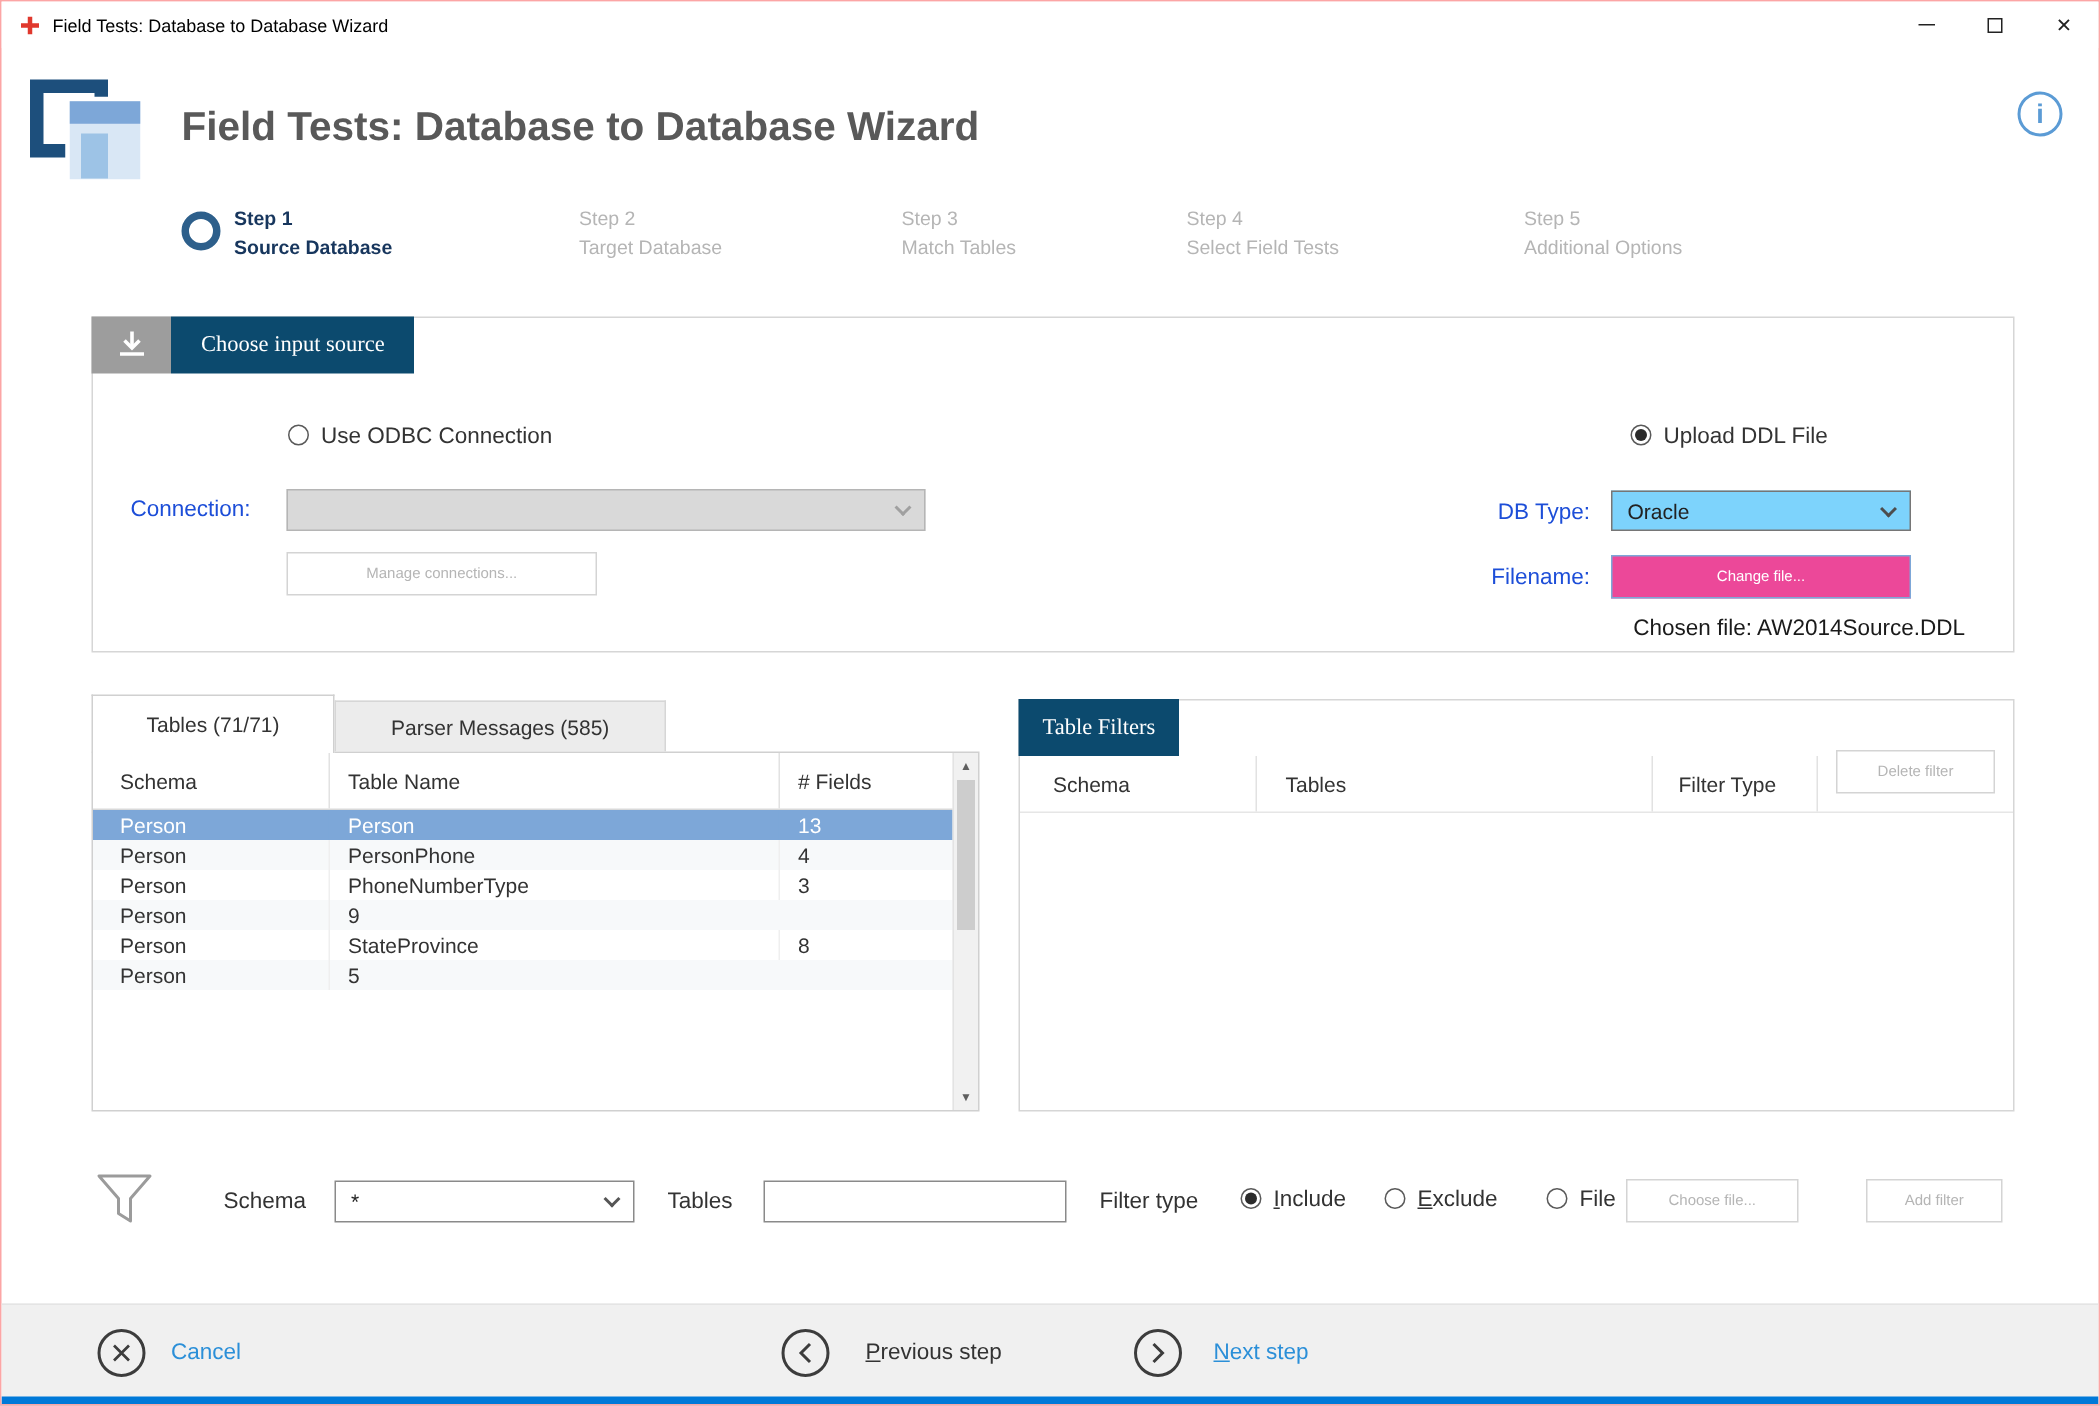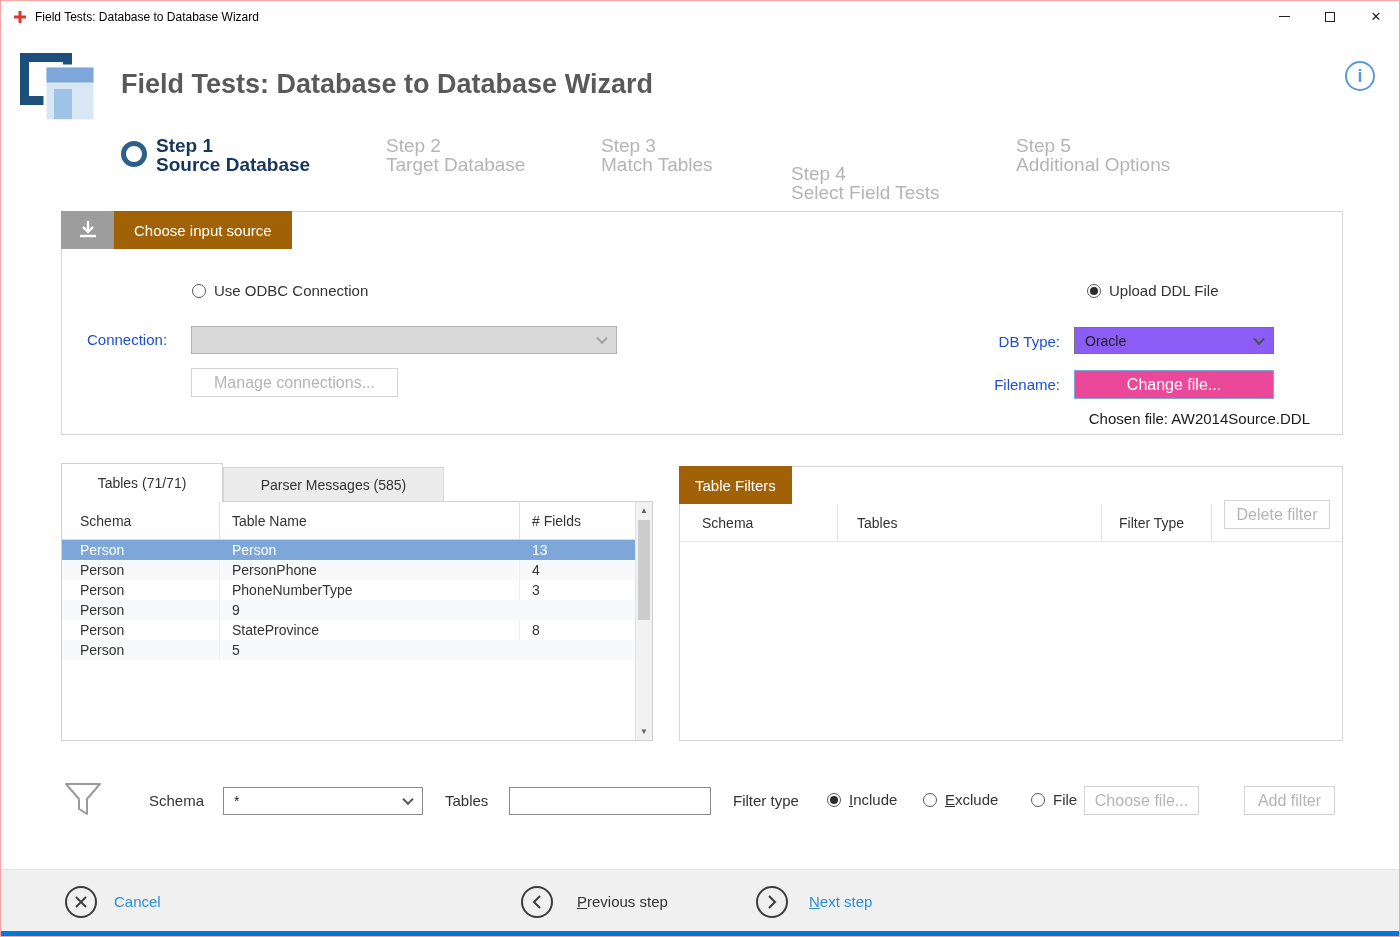--- a/index.html
+++ b/index.html
@@ -19,51 +19,51 @@
   .max-glyph { display:block; width:10px; height:10px; border:1px solid #222; }
 
   
   .app-logo { position:absolute; left:18px; top:46px; }
   .page-title { position:absolute; left:120px; top:68px; font-size:27px; color:#595959; }
   .info-icon { position:absolute; right:24px; top:60px; width:30px; height:30px; border-radius:50%;
                border:2px solid #5b9bd5; color:#5b9bd5; font-size:18px; font-weight:bold;
                display:flex; align-items:center; justify-content:center; }
 
   
-  .step { position:absolute; top:135px; font-size:19px; line-height:19px; }
+  .step { position:absolute; top:135px; font-size:13px; line-height:19px; }
   .step .l1, .step .l2 { display:block; }
   .step.active { color:#17365d; font-weight:bold; }
   .step.inactive { color:#b5b5b5; font-weight:normal; }
   .step-circle { position:absolute; left:120px; top:140px; width:26px; height:26px;
                  border:5px solid #2d5f8b; border-radius:50%; background:#fff; }
   #step1 { left:155px; } #step2 { left:385px; } #step3 { left:600px; }
-  #step4 { left:790px;margin-top:28px; } #step5 { left:1015px; }
+  #step4 { left:790px; } #step5 { left:1015px; }
 
   
   .src-panel { position:absolute; left:60px; top:210px; width:1282px; height:224px;
                border:1px solid #d6d6d6; background:#fff; }
   .gray-tab { position:absolute; left:-1px; top:-1px; height:38px; display:flex; z-index:3; }
   .gray-tab .icon-box { width:53px; background:#9d9d9d; display:flex; align-items:center; justify-content:center; }
-  .gray-tab .tab-label { background:#a16207; color:#fff; font-size:15px; display:flex;
-                         align-items:center; padding:0 20px; }
+  .gray-tab .tab-label { background:#0c4a6e; color:#fff; font-size:15px; display:flex;
+                         align-items:center; padding:0 20px;font-family:Liberation Serif, serif; }
   .radio { display:inline-block; width:14px; height:14px; border:1px solid #595959;
            border-radius:50%; background:#fff; vertical-align:-2px; position:relative; }
   .radio.checked::after { content:''; position:absolute; left:2px; top:2px; width:8px; height:8px;
                           background:#2b2b2b; border-radius:50%; }
   .radio-row { position:absolute; font-size:15px; color:#333; }
   .radio-row .rlabel { margin-left:8px; }
   .fld-label { position:absolute; font-size:15px; color:#1d4ed8; }
   .combo { position:absolute; border:1px solid #a8a8a8; background:#fff; font-size:14px; color:#222;
            display:flex; align-items:center; padding:0 10px; }
   .combo.disabled { background:#d9d9d9; border-color:#b5b5b5; }
   .combo .chev { position:absolute; right:10px; top:50%; width:8px; height:8px;
                  border-right:2px solid #777; border-bottom:2px solid #777;
                  transform:translateY(-70%) rotate(45deg); }
-  .combo.dark-border { border-color:#767676; background:#8b5cf6; }
-  .btn { position:absolute; border:1px solid #c9c9c9; background:#fff; font-size:16px; color:#333;
+  .combo.dark-border { border-color:#767676; background:#7dd3fc; }
+  .btn { position:absolute; border:1px solid #c9c9c9; background:#fff; font-size:10px; color:#333;
          display:flex; align-items:center; justify-content:center; cursor:default; }
   .btn.disabled { color:#b5b5b5; border-color:#d4d4d4; }
   .btn.primary { background:#ec4899; border-color:#7da7d8; color:#fff; }
   .chosen-file { position:absolute; right:32px; top:198px; font-size:15px; color:#1a1a1a; }
 
   
   .tab-active { position:absolute; left:60px; top:462px; width:162px; height:39px; background:#fff;
                 border:1px solid #d0d0d0; border-bottom:none; z-index:2; font-size:14px; color:#333;
                 display:flex; align-items:center; justify-content:center; }
   .tab-inactive { position:absolute; left:222px; top:466px; width:221px; height:34px; background:#ececec;

